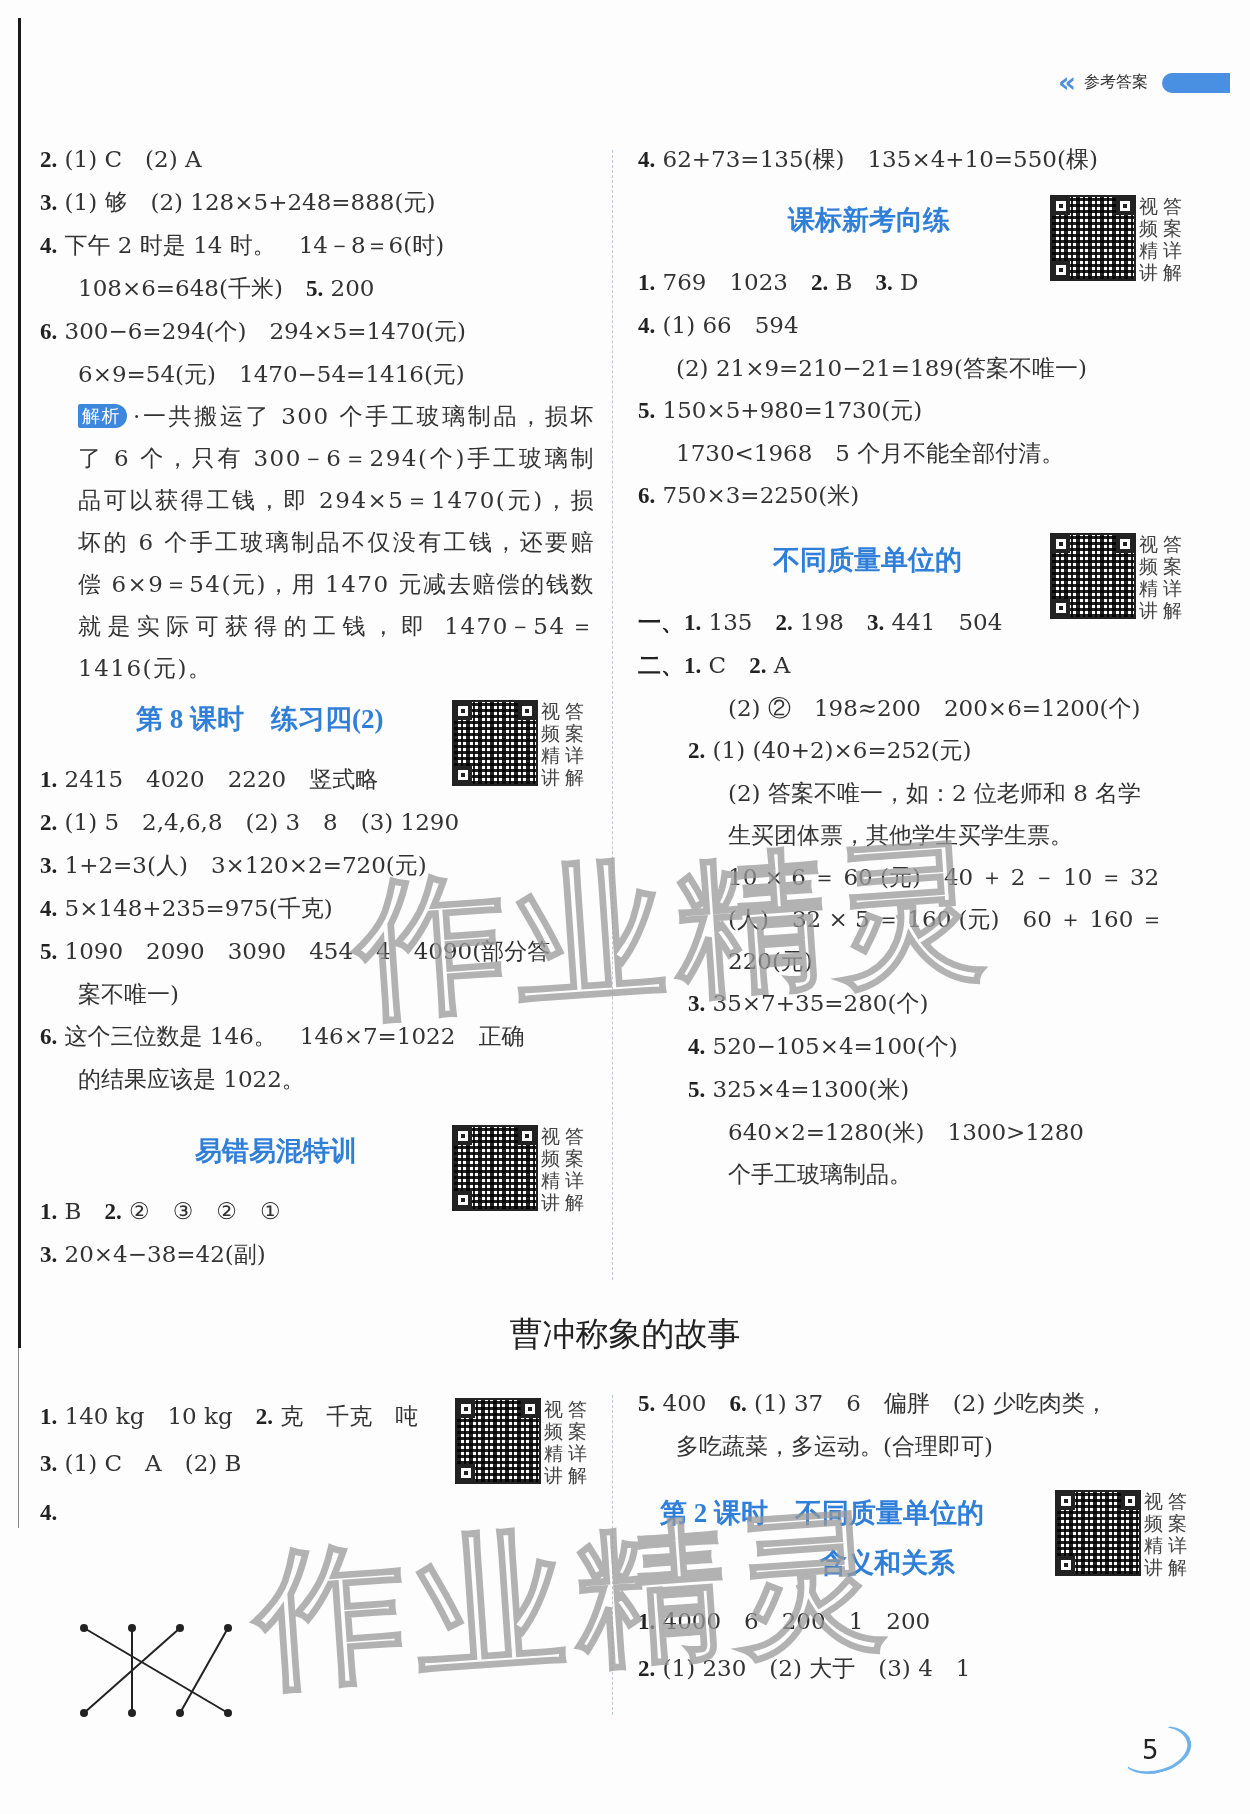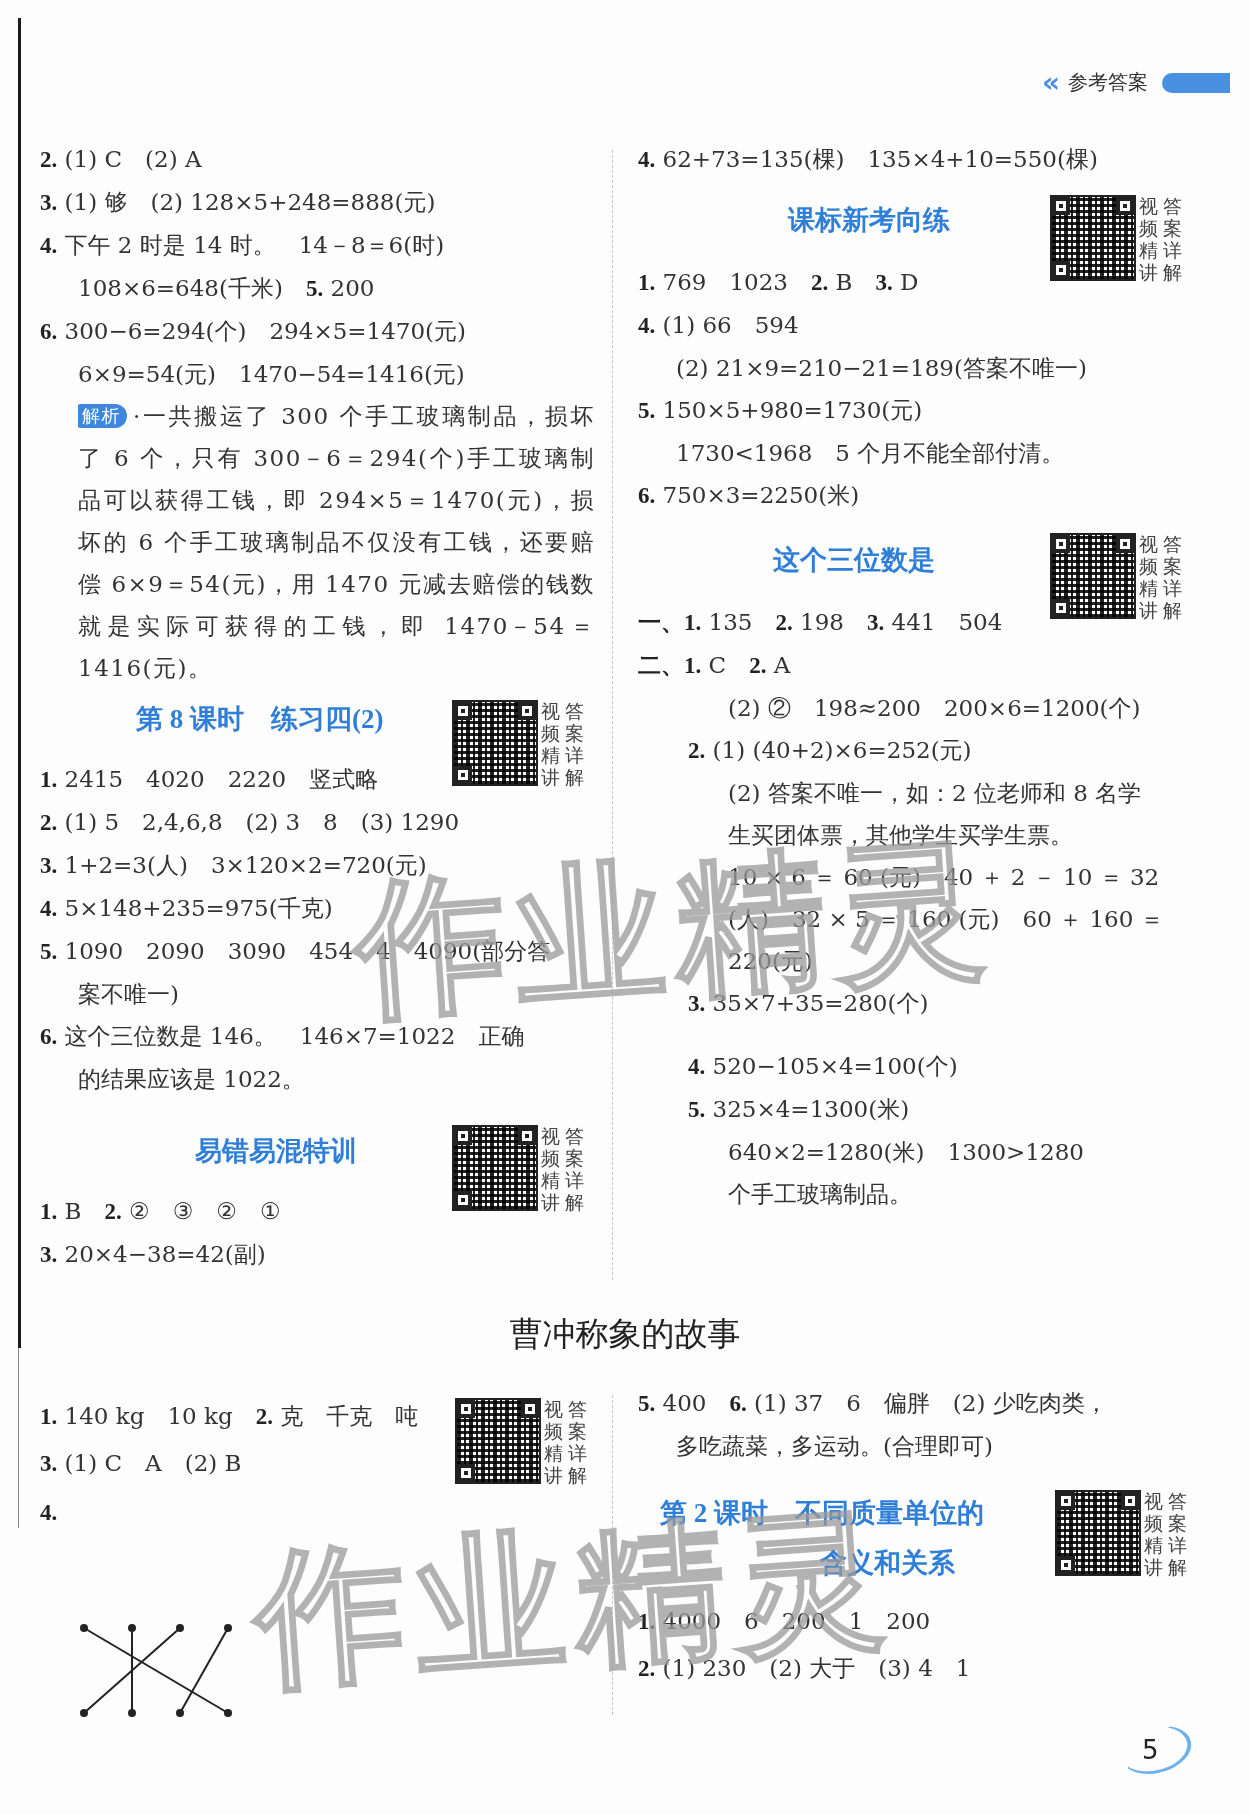--- a/index.html
+++ b/index.html
@@ -3,21 +3,21 @@
 <meta charset="utf-8">
 <style>
   * { box-sizing: border-box; margin: 0; padding: 0; }
   html, body { width: 1250px; height: 1814px; background: #fdfdfd; overflow: hidden; }
   body { position: relative; font-family: "DejaVu Serif", "Liberation Serif", serif; color: #333; }
   .binding-line { position: absolute; left: 18px; top: 18px; width: 3px; height: 1330px; background: #1a1a1a; }
   .binding-line-thin { position: absolute; left: 18px; top: 1348px; width: 1px; height: 180px; background: #888; }
 
   .header { position: absolute; right: 20px; top: 66px; display: flex; align-items: center; }
   .header .chev { color: #4a8fe0; font-family: "DejaVu Sans", sans-serif; font-size: 28px; font-weight: bold; letter-spacing: -6px; margin-right: 14px; }
-  .header .title { font-family: "DejaVu Sans", sans-serif; font-size: 20px; color: #333; margin-right: 14px; }
+  .header .title { font-family: "DejaVu Sans", sans-serif; font-size: 16px; color: #333; margin-right: 14px; }
   .header .bar { width: 68px; height: 20px; background: #4a90e2; border-radius: 10px 0 0 10px; }
 
   .col { position: absolute; font-size: 23px; line-height: 42px; }
   .col-left { left: 40px; width: 555px; }
   .col-right { left: 638px; width: 565px; }
   .divider { position: absolute; left: 612px; border-left: 1px dashed #b8c8dc; }
 
   .line { white-space: nowrap; position: relative; }
   .indent { padding-left: 38px; }
   .indent2 { padding-left: 90px; }
@@ -134,33 +134,33 @@
       <span class="t" style="left:150px;top:18px;">课标新考向练</span>
     </div>
   <div class="line"><span class="num">1.</span> <span>769　1023</span>　<span class="num">2.</span> <span>B</span>　<span class="num">3.</span> <span>D</span></div>
   <div class="line"><span class="num">4.</span> <span>(1) 66　594</span></div>
   <div class="line indent"><span>(2) 21×9=210−21=189(答案不唯一)</span></div>
   <div class="line"><span class="num">5.</span> <span>150×5+980=1730(元)</span></div>
   <div class="line indent"><span>1730&lt;1968　5 个月不能全部付清。</span></div>
   <div class="line"><span class="num">6.</span> <span>750×3=2250(米)</span></div>
 
   <div class="section-title" style="height:84px;">
-      <span class="t" style="left:135px;top:22px;">这个三位数是</span>
+      <span class="t" style="left:135px;top:22px;">不同质量单位的</span>
     </div>
   <div class="line"><span class="num">一、</span><span class="num">1.</span> <span>135</span>　<span class="num">2.</span> <span>198</span>　<span class="num">3.</span> <span>441　504</span></div>
   <div class="line"><span class="num">二、</span><span class="num">1.</span> <span>C</span>　<span class="num">2.</span> <span>A</span></div>
   <div class="line indent2"><span>(2) ②　198≈200　200×6=1200(个)</span></div>
   <div class="line" style="padding-left:50px;"><span class="num">2.</span> <span>(1) (40+2)×6=252(元)</span></div>
   <div class="line indent2"><span>(2) 答案不唯一，如：2 位老师和 8 名学</span></div>
   <div class="line indent2"><span>生买团体票，其他学生买学生票。</span></div>
   <div class="line indent2"><span>10 × 6 ＝ 60 (元)　40 ＋ 2 － 10 ＝ 32</span></div>
   <div class="line indent2"><span>(人)　32 × 5 ＝ 160 (元)　60 ＋ 160 ＝</span></div>
   <div class="line indent2"><span>220(元)</span></div>
   <div class="line" style="padding-left:50px;"><span class="num">3.</span> <span>35×7+35=280(个)</span></div>
-  <div class="line" style="padding-left:50px;margin-top:20px;"><span class="num">4.</span> <span>520−105×4=100(个)</span></div>
+  <div class="line" style="padding-left:50px;"><span class="num">4.</span> <span>520−105×4=100(个)</span></div>
   <div class="line" style="padding-left:50px;"><span class="num">5.</span> <span>325×4=1300(米)</span></div>
   <div class="line indent2"><span>640×2=1280(米)　1300&gt;1280</span></div>
   <div class="line indent2"><span>个手工玻璃制品。</span></div>
 </div>
 
 <div class="qr" style="left:1050px;top:195px;">
   <div class="code">
       <span class="fp" style="left:0;top:0;"></span>
       <span class="fp" style="right:0;top:0;"></span>
       <span class="fp" style="left:0;bottom:0;"></span>

